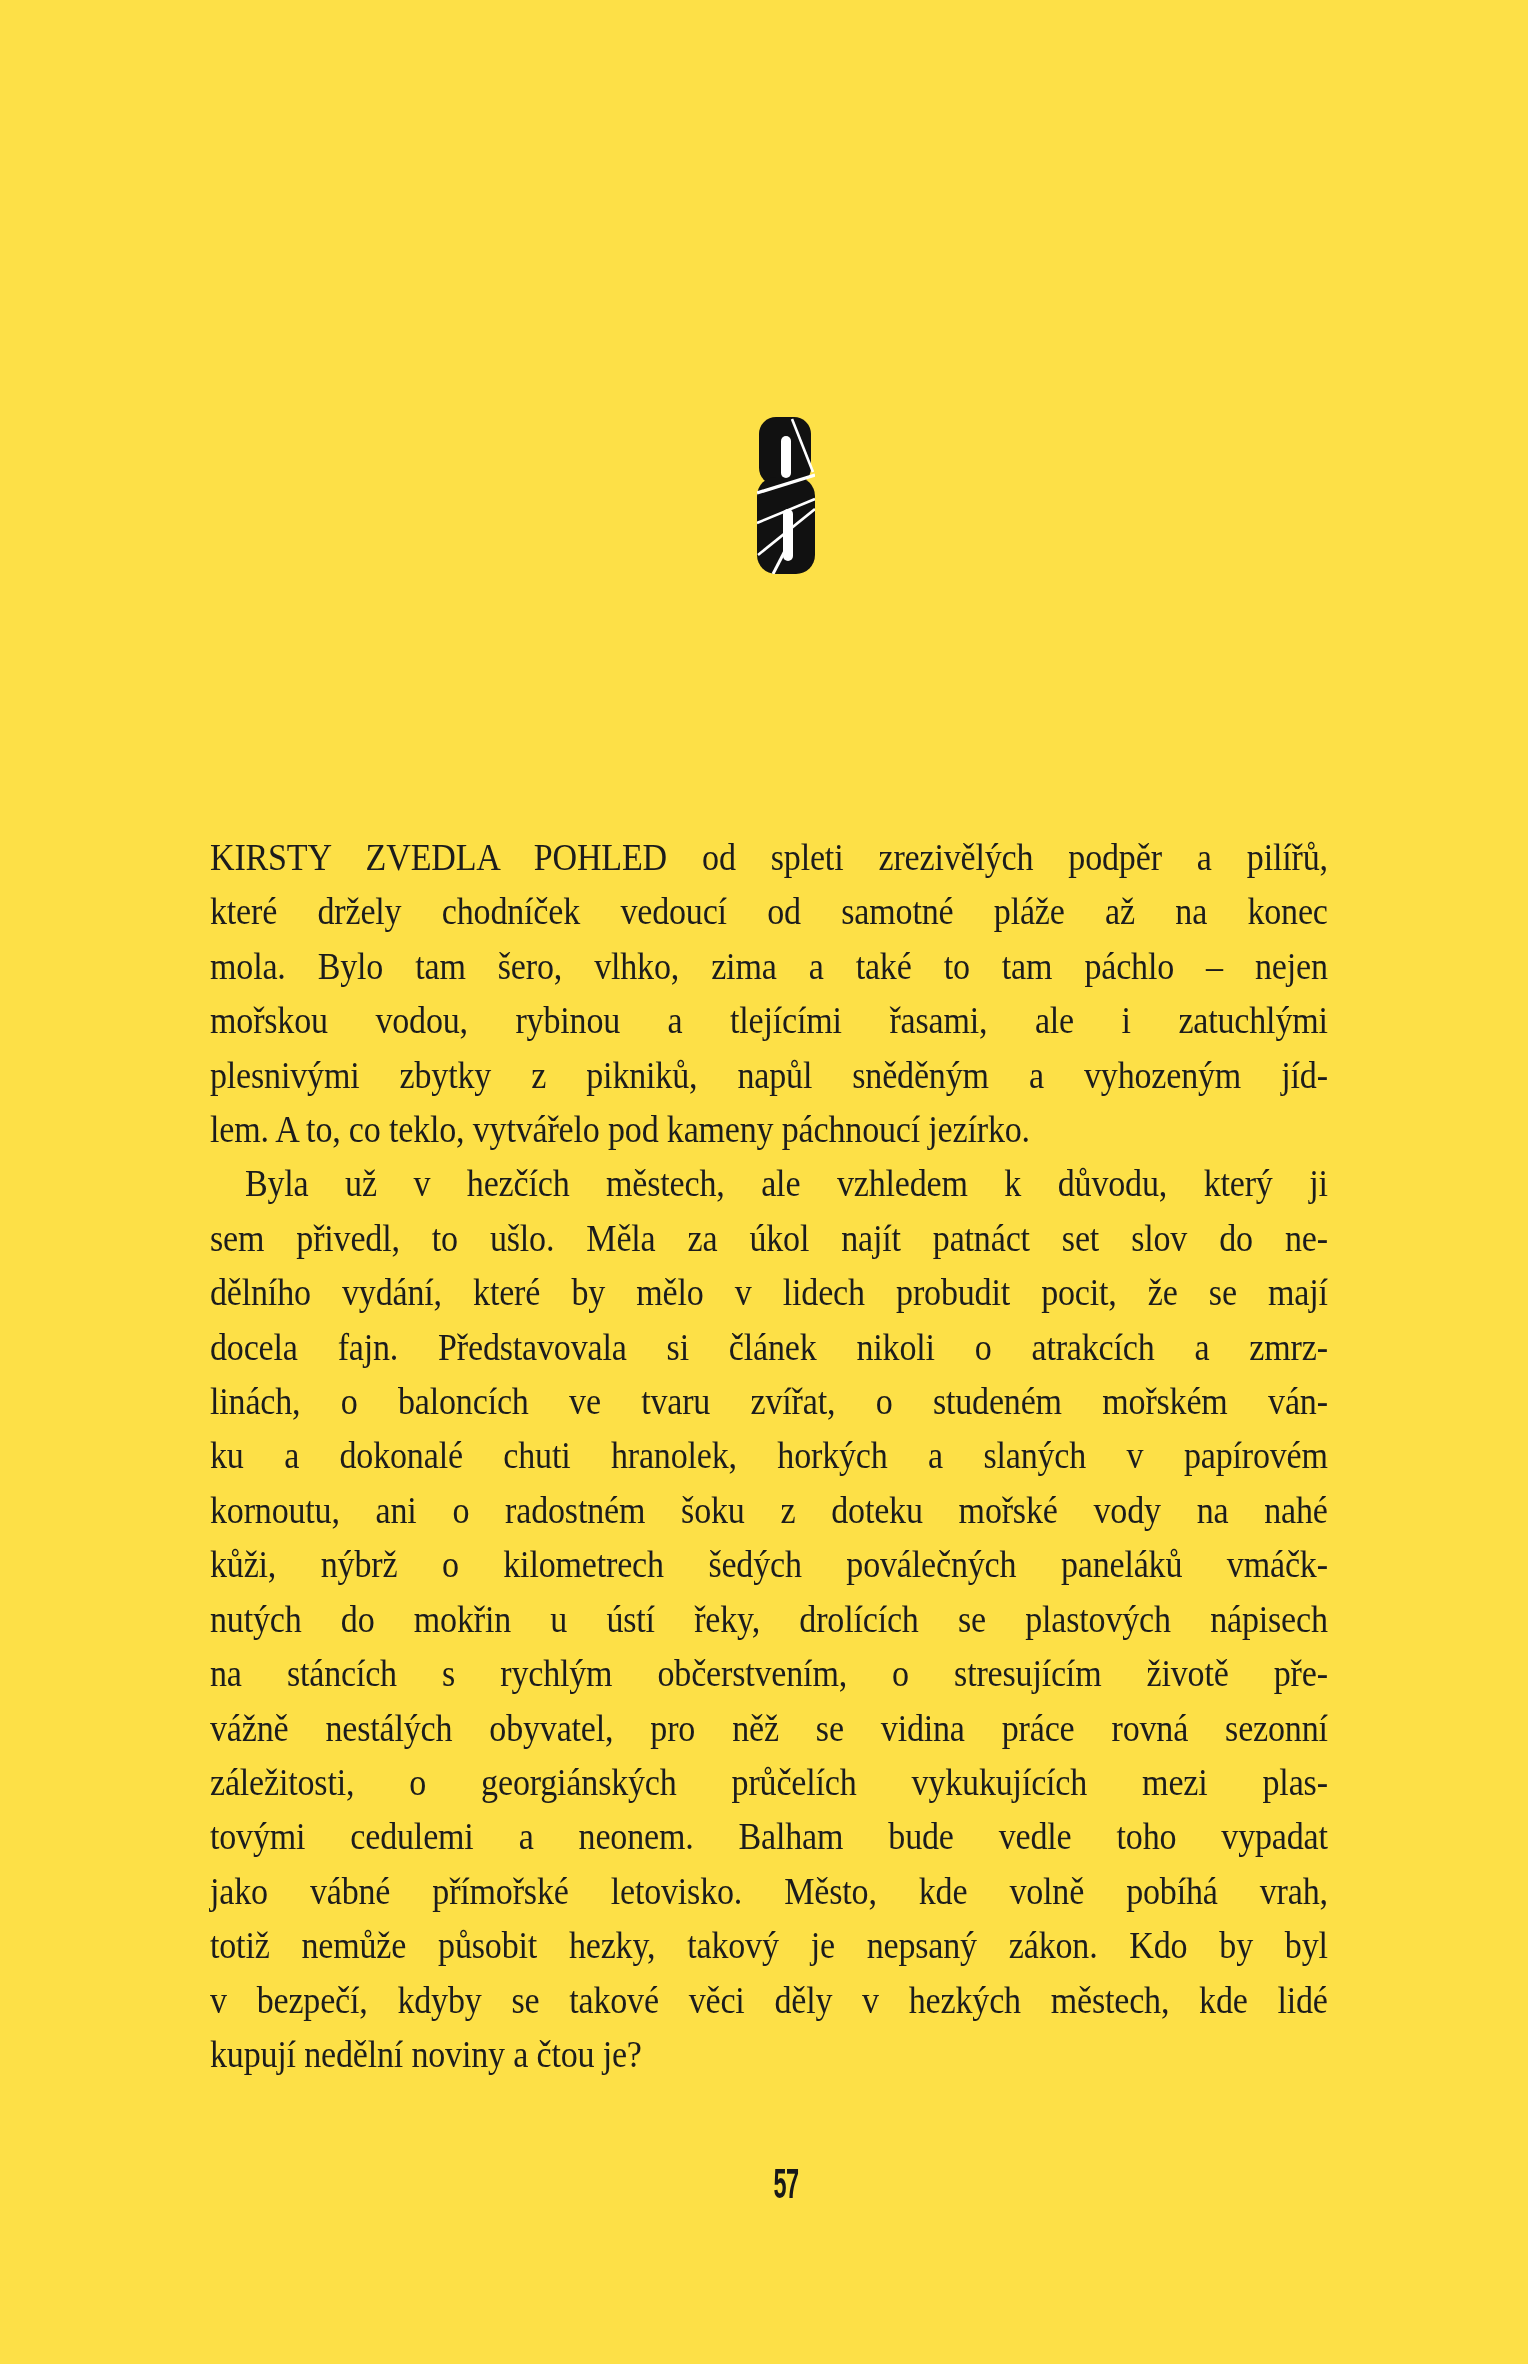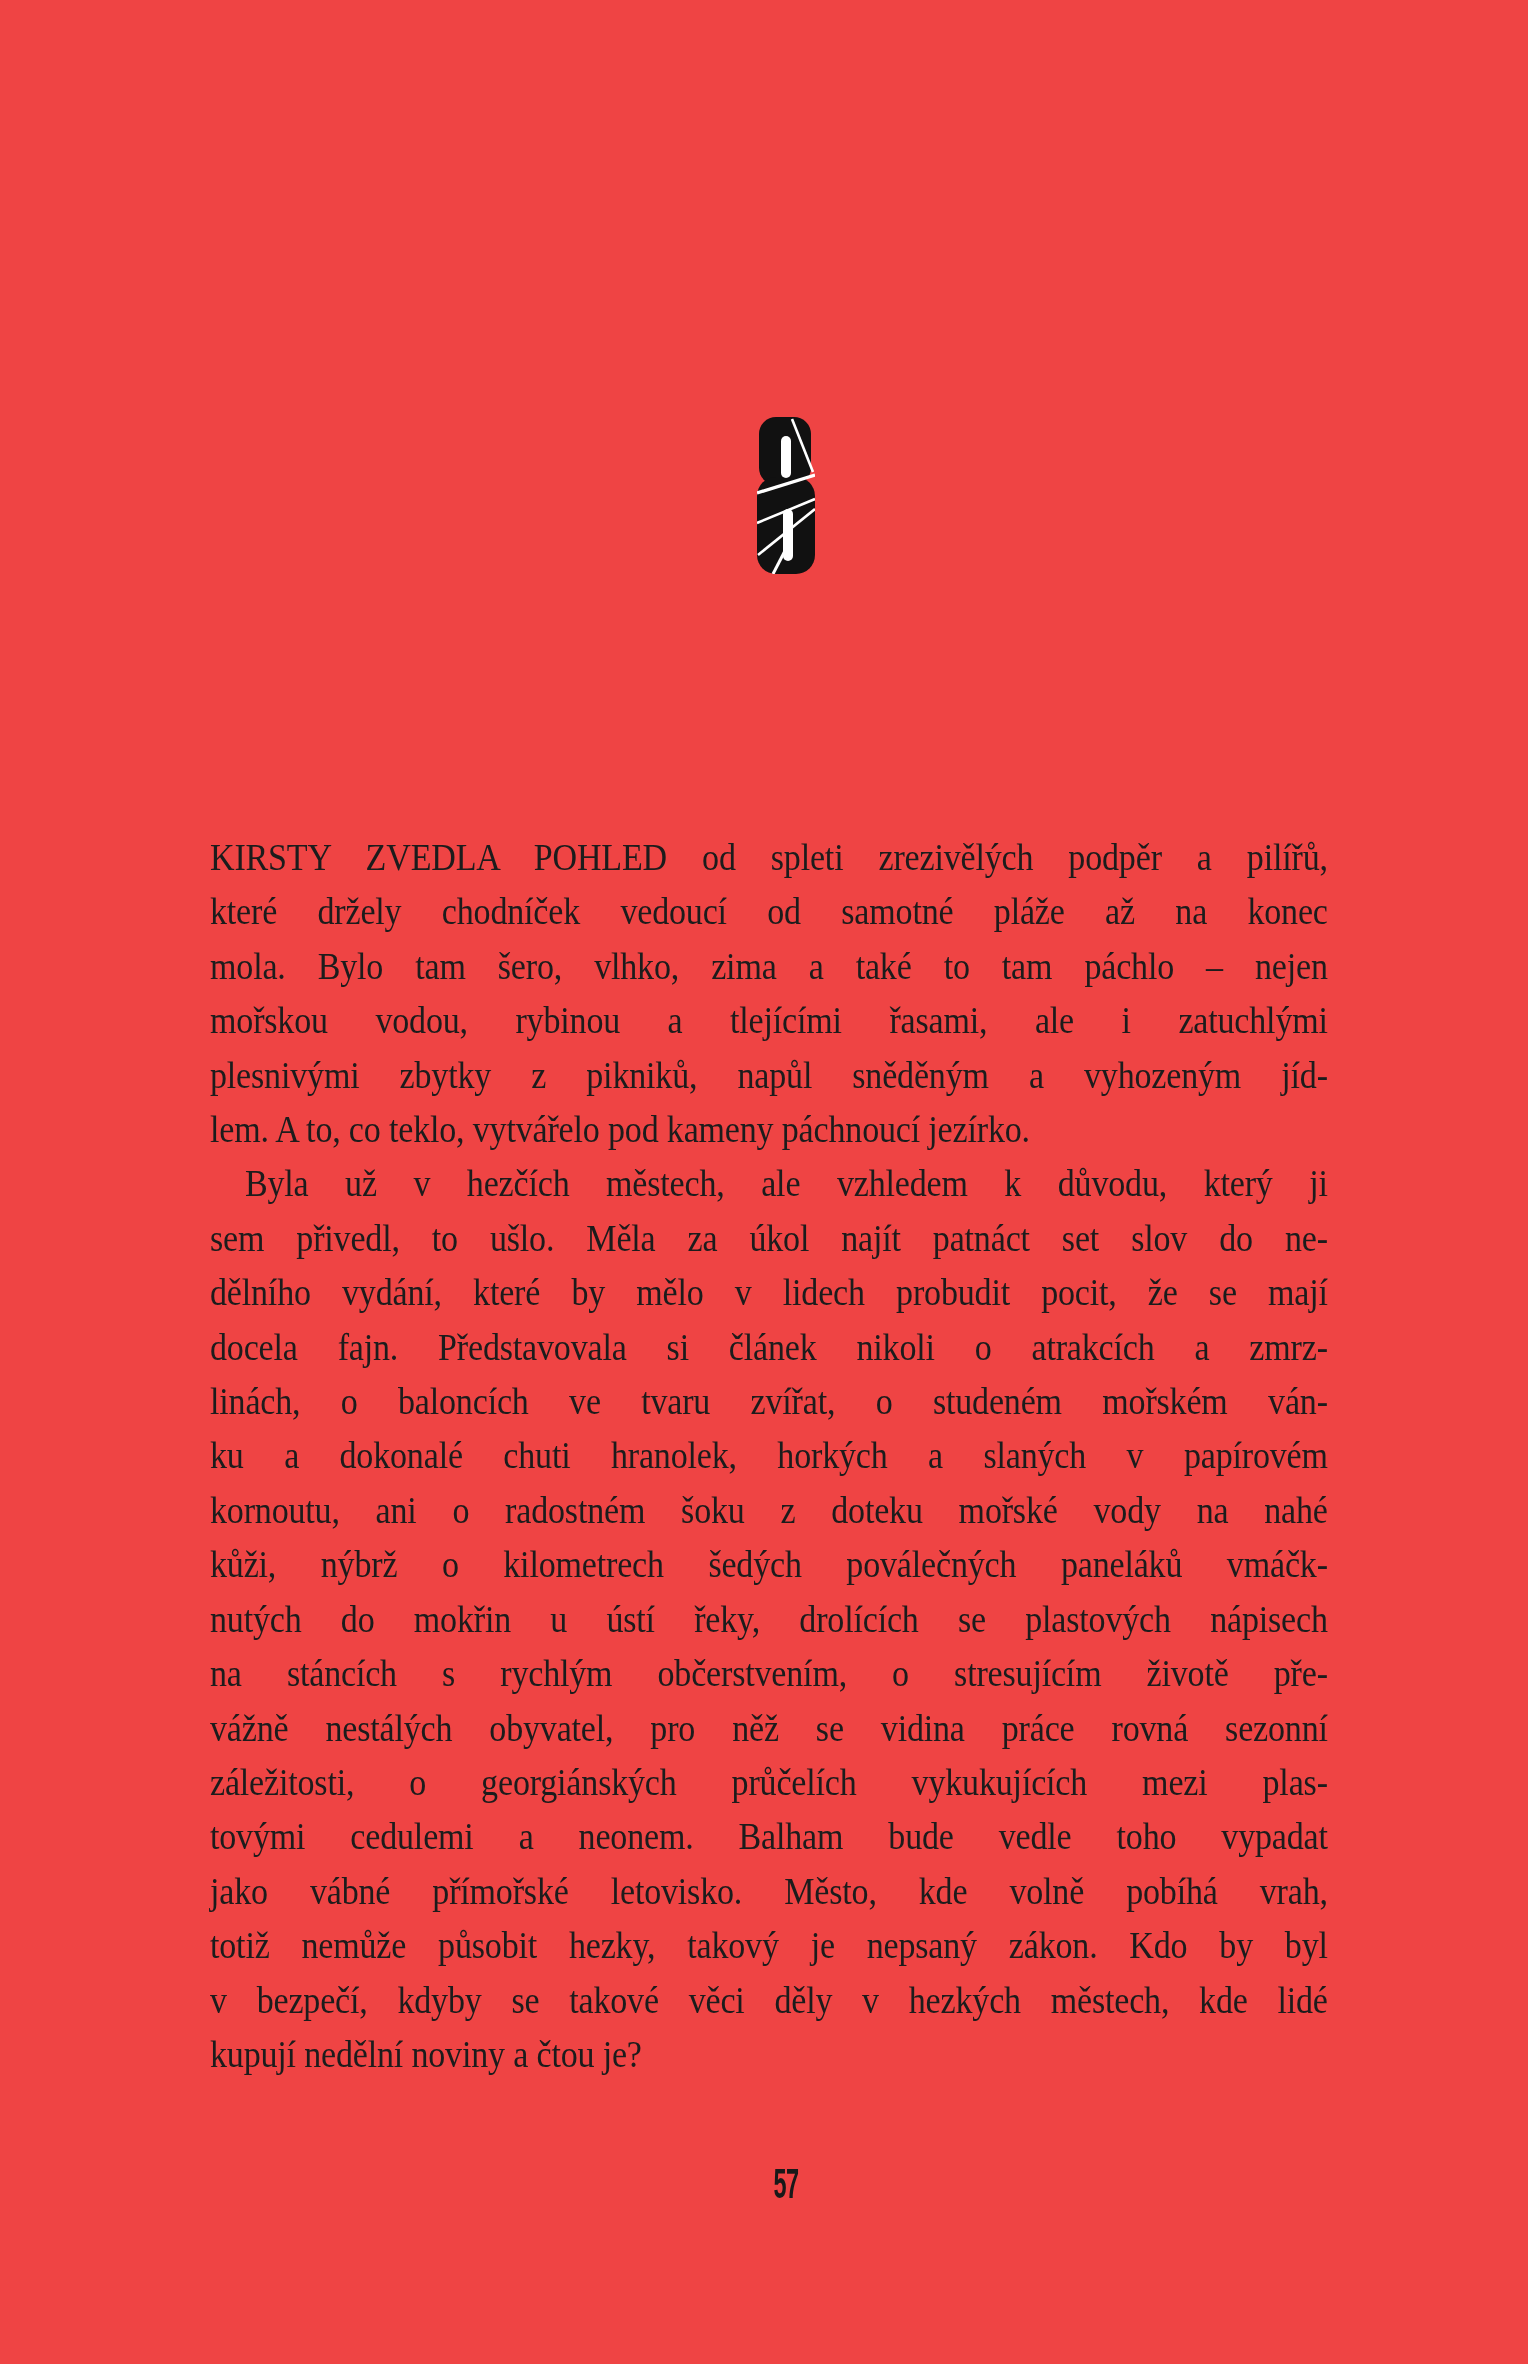--- a/index.html
+++ b/index.html
@@ -11,21 +11,21 @@
     width: 1528px;
     height: 2364px;
     position: relative;
     font-family: "Liberation Serif", "DejaVu Serif", serif;
     color: #1c1c1c;
     overflow: hidden;
   }
   .page {
     position: absolute;
     inset: 0;
-    background: #ef4444;
+    background: #fde047;
   }
   .ornament {
     position: absolute;
     left: 757px;
     top: 417px;
     width: 58px;
     height: 157px;
   }
   .ornament svg { display: block; width: 100%; height: 100%; }
   .text-block {

